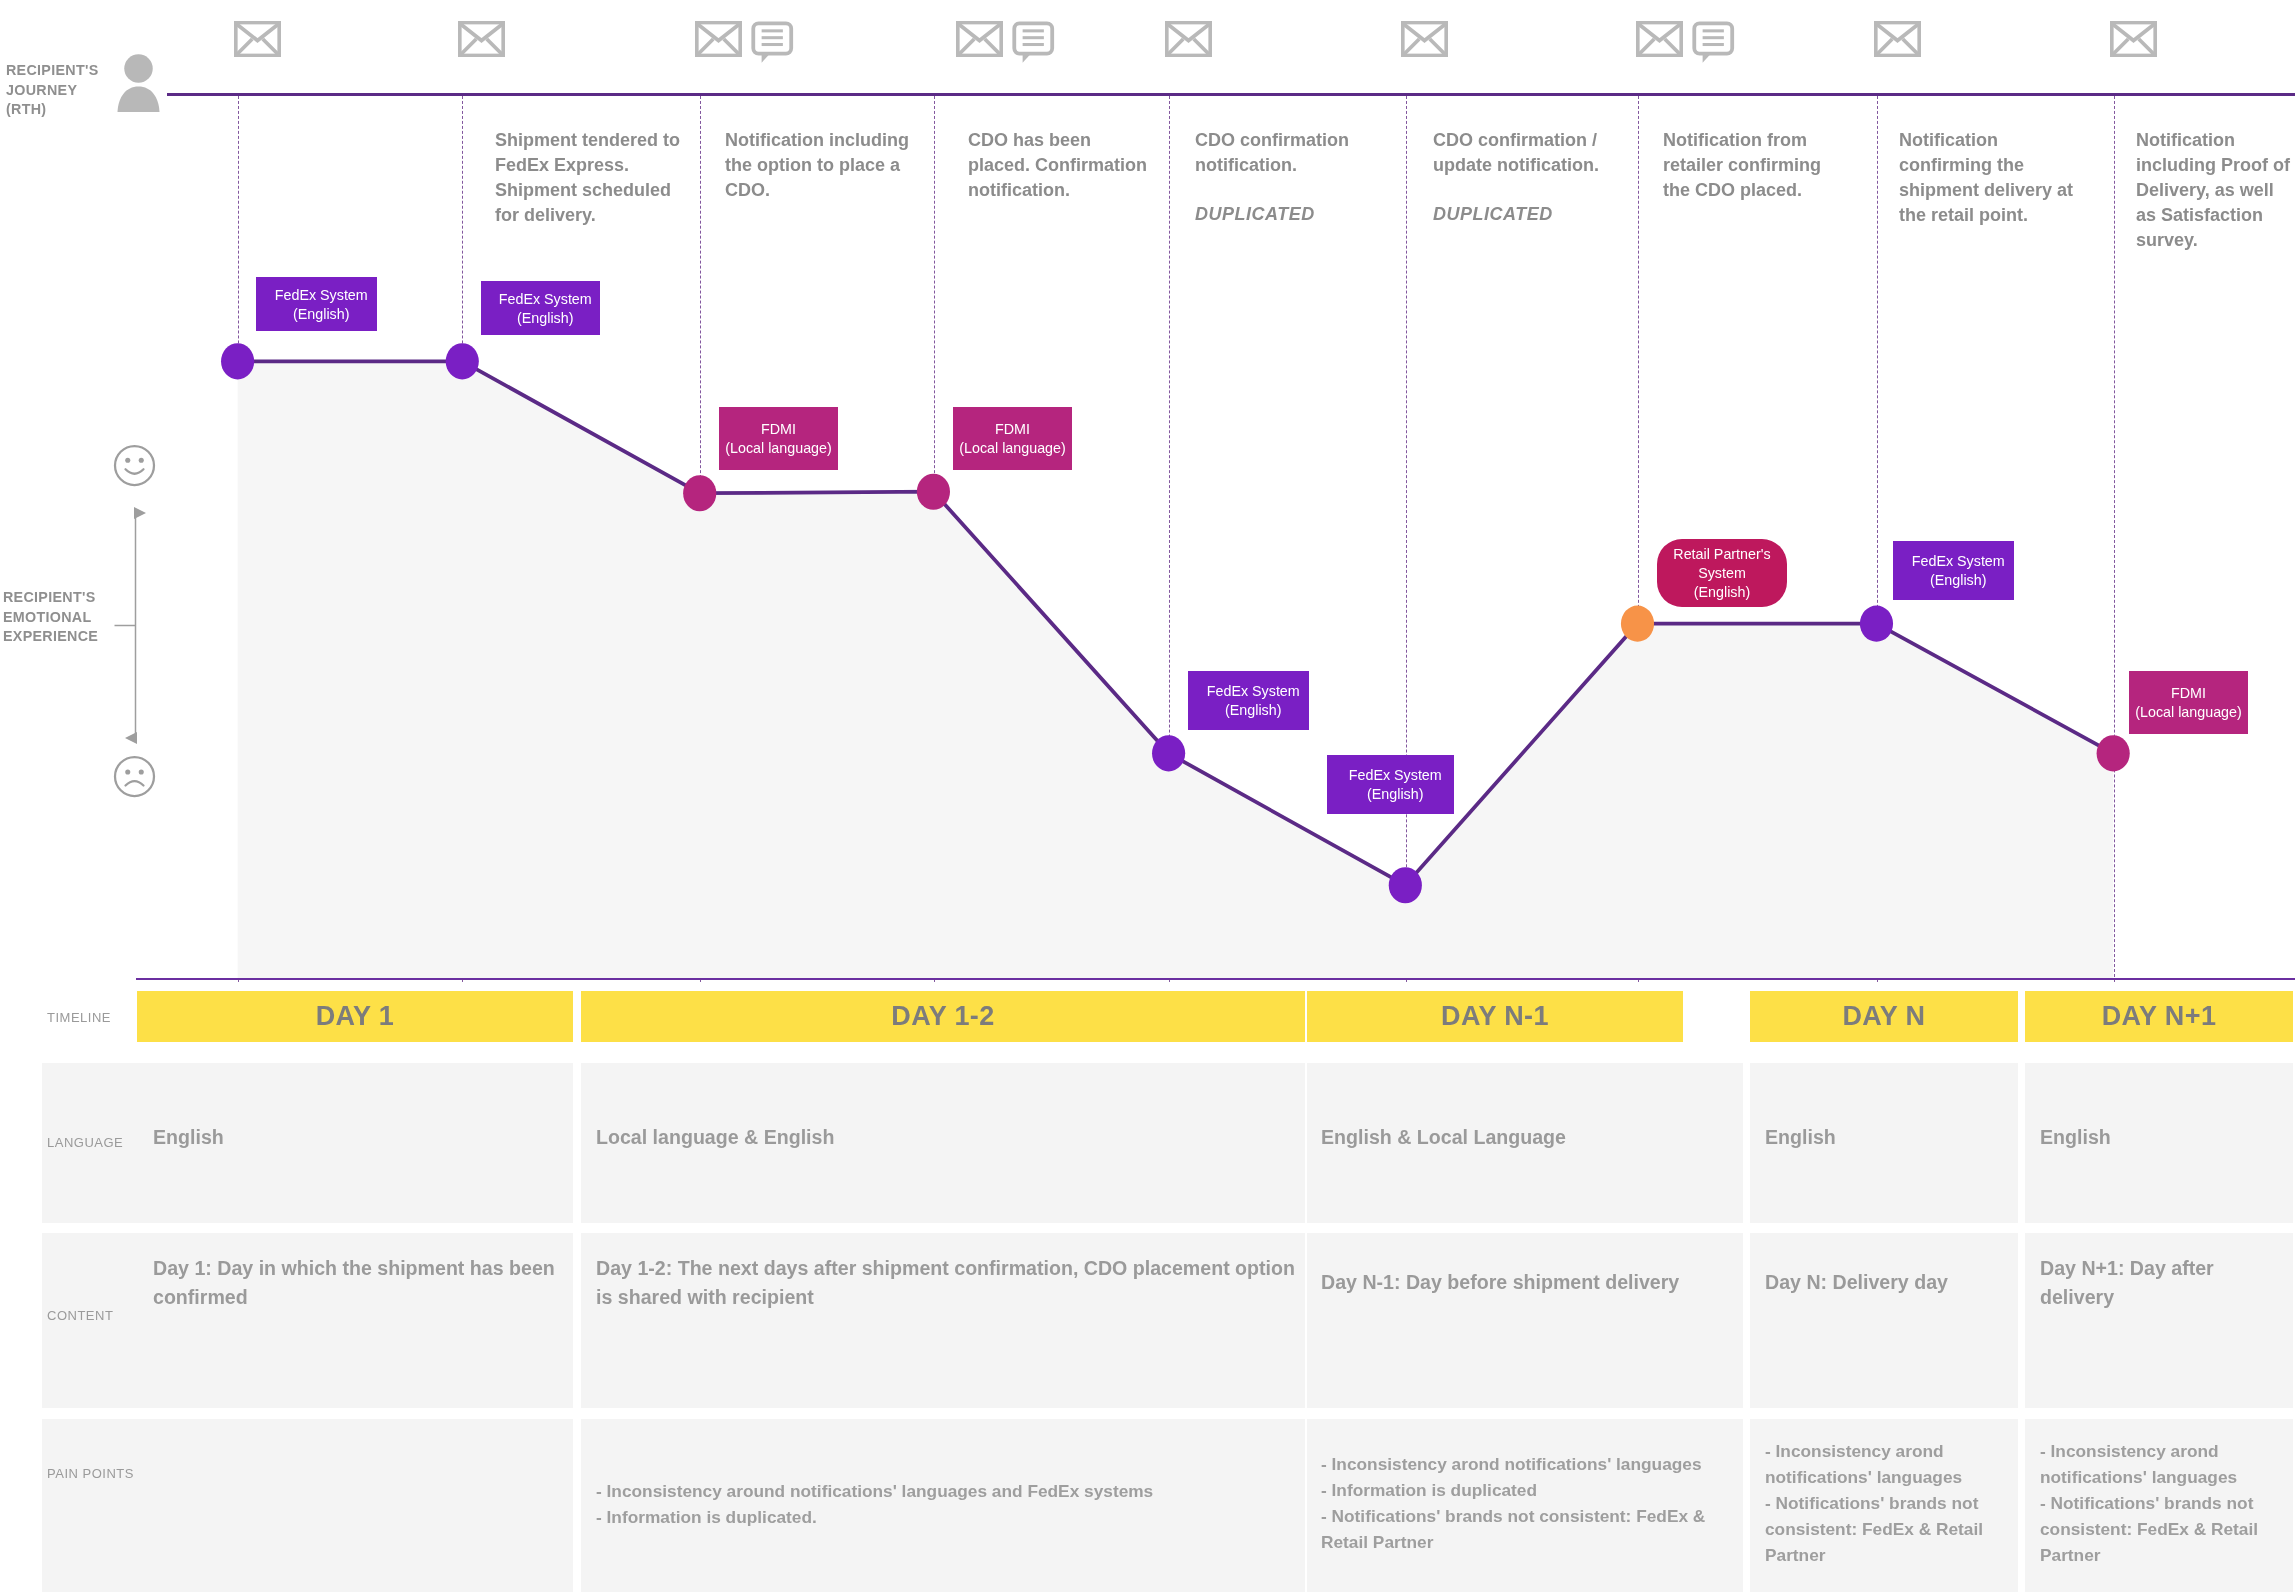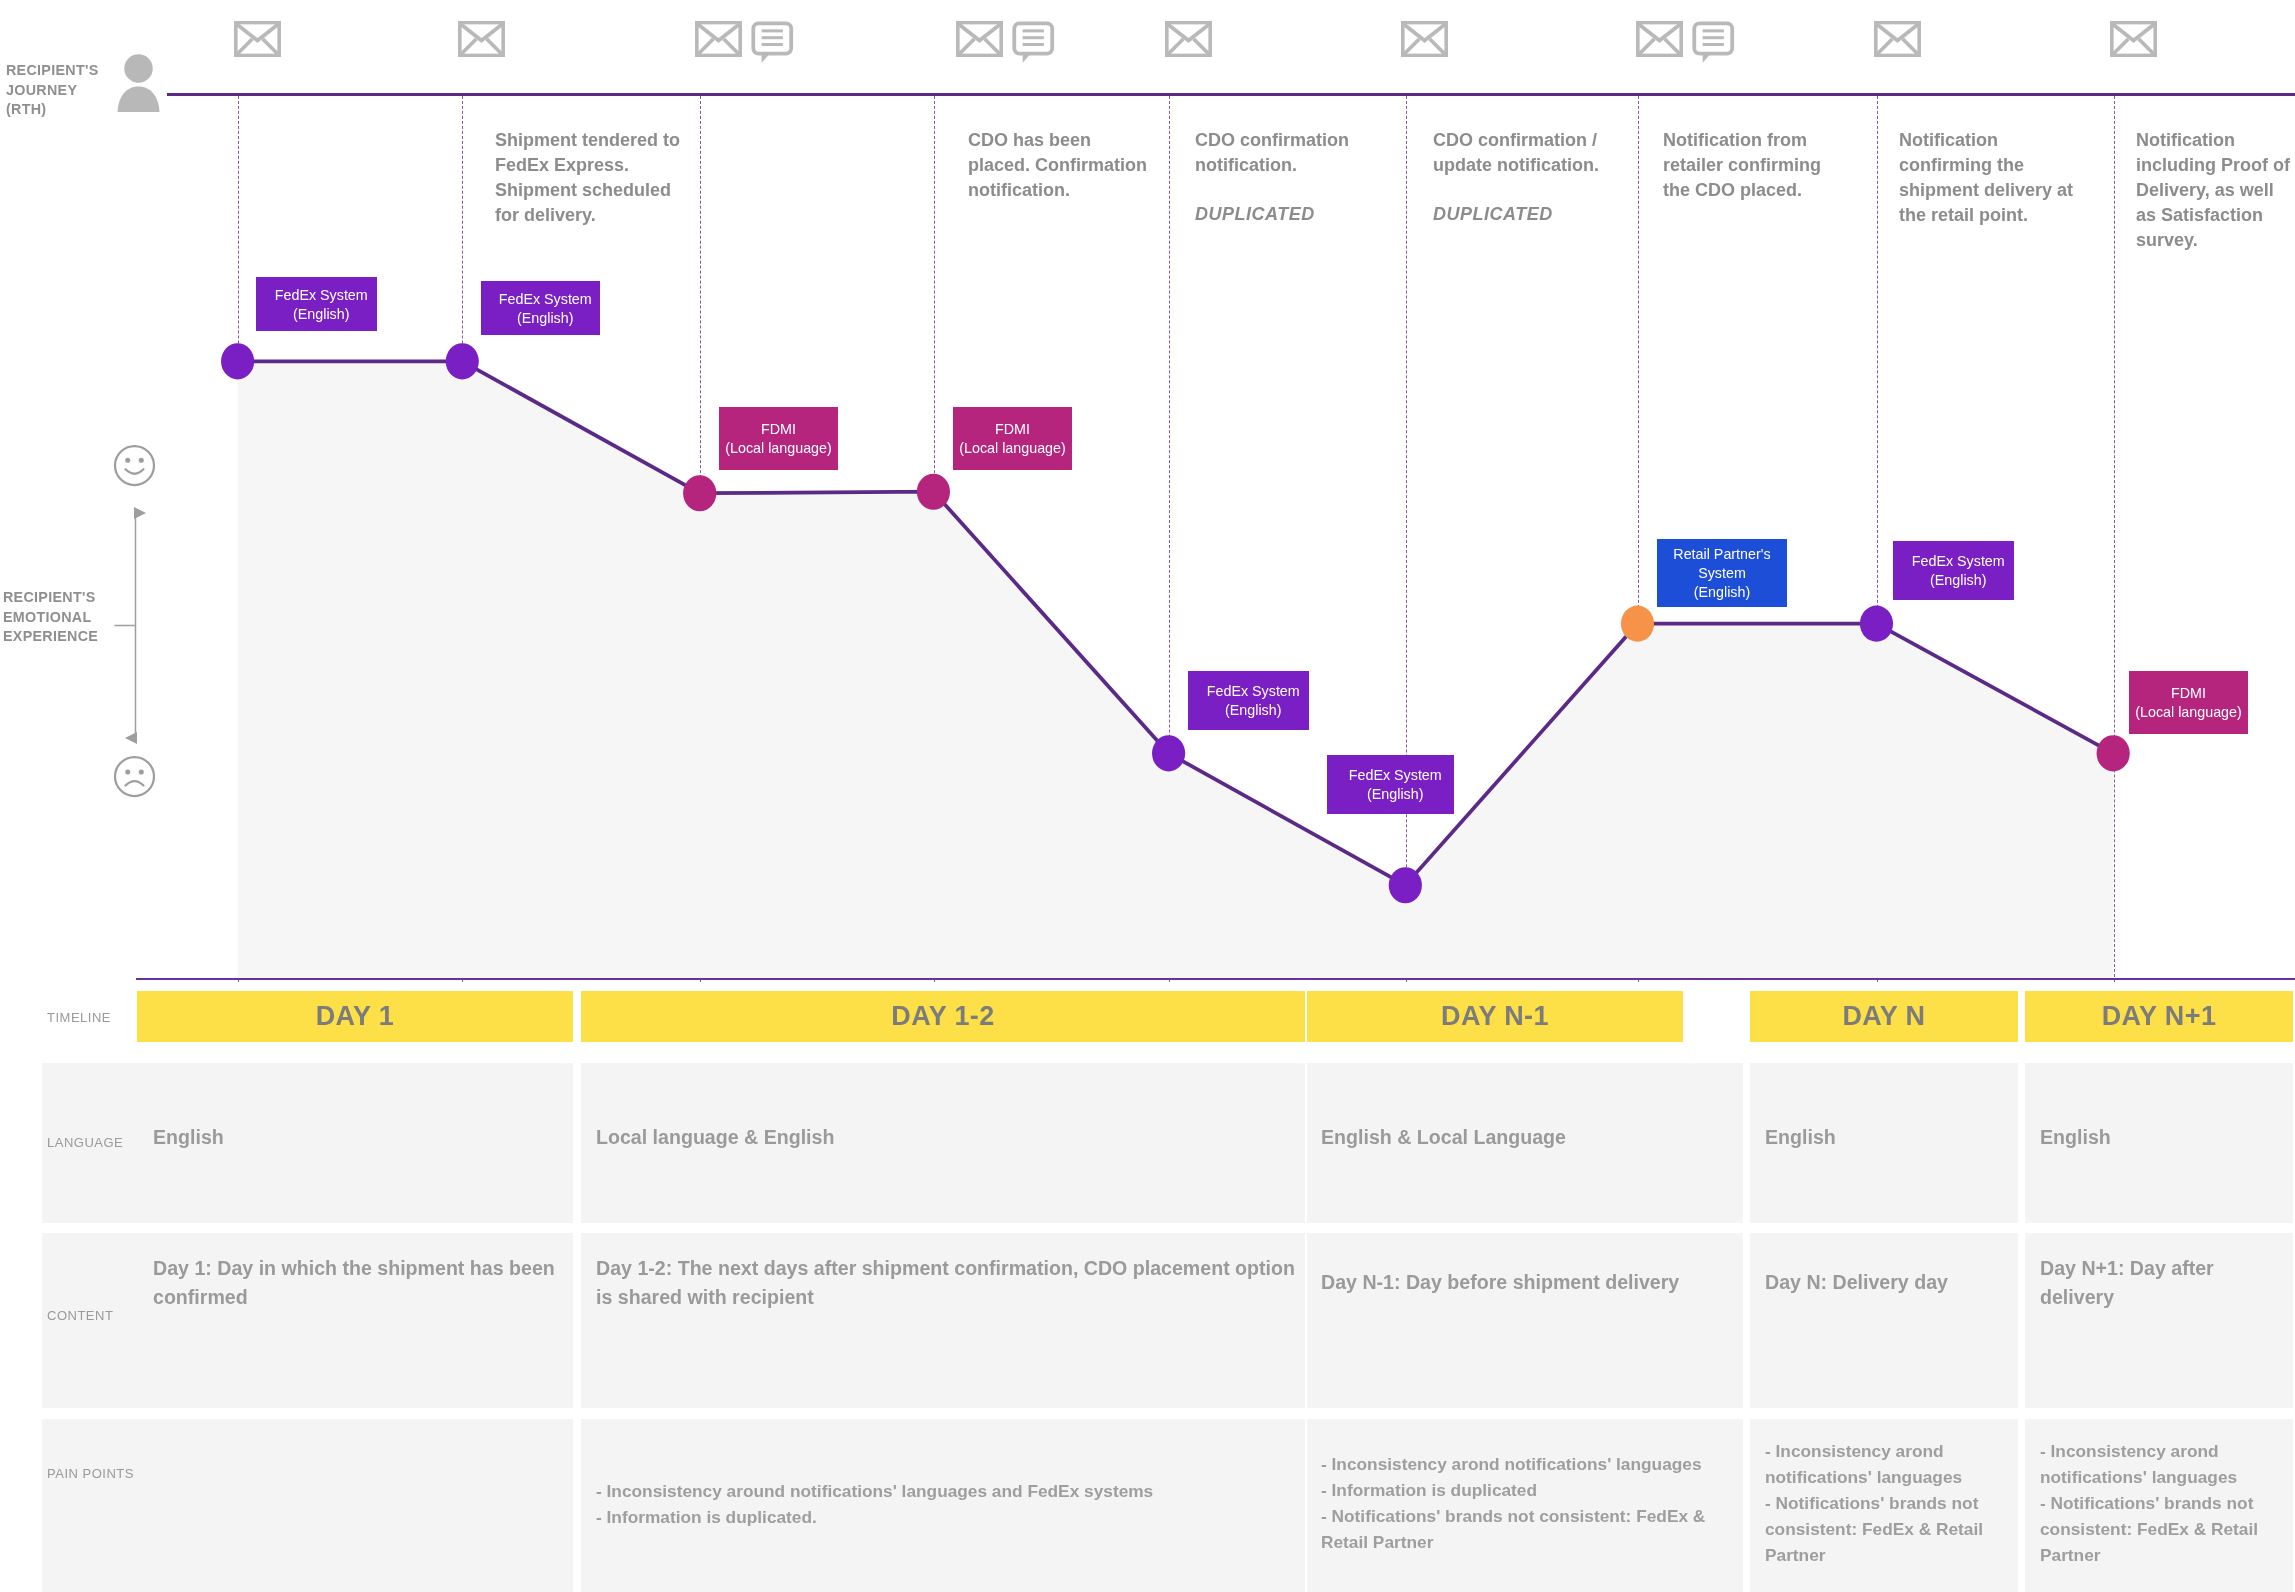--- a/index.html
+++ b/index.html
@@ -66,21 +66,21 @@
 
   
   .sys-box {
     position:absolute;
     color:#ffffff; font-size:14.3px; line-height:19px; font-weight:400;
     text-align:center; padding:7.5px 4.5px 6px;
     display:flex; flex-direction:column; justify-content:center; align-items:center;
   }
   .sys-fedex { background:#7a1fc4;padding-left:14px; }
   .sys-fdmi  { background:#b5257e; }
-  .sys-retail{ background:#1d4ed8; }
+  .sys-retail{ background:#be185d;border-radius:25px; }
 
   
   #curve-svg { position:absolute; left:0; top:0; width:2295px; height:980px; pointer-events:none; }
 
   
   #grid-area { position:absolute; left:0; top:980px; width:2295px; height:612px; }
   .grid-rowlabel {
     position:absolute; left:47px; width:90px;
     font-size:13px; letter-spacing:0.5px; color:#9a9a9a; text-transform:uppercase;
   }
@@ -234,20 +234,21 @@
   </div>
   <div class="icon-group" style="left:2110px">
     <svg class="env-ico" width="47" height="36" viewBox="0 0 62 48">
       <rect x="2" y="2" width="58" height="44" fill="none" stroke="#b9b9b9" stroke-width="5"></rect>
       <path d="M3 4 L31 26 L59 4" fill="none" stroke="#b9b9b9" stroke-width="5"></path>
       <path d="M3 45 L24 24 M59 45 L38 24" fill="none" stroke="#b9b9b9" stroke-width="5"></path>
     </svg>
   </div>
 
   <div class="col-desc" style="left:495px; width:195px">Shipment tendered to FedEx Express. Shipment scheduled for delivery.</div>
+  <div class="col-desc" style="left:725px; width:198px">Notification including the option to place a CDO.</div>
   <div class="col-desc" style="left:968px; width:189px">CDO has been placed. Confirmation notification.</div>
   <div class="col-desc" style="left:1195px; width:195px">
     <span>CDO confirmation notification.</span>
     <span class="col-dup">DUPLICATED</span>
   </div>
   <div class="col-desc" style="left:1433px; width:195px">
     <span>CDO confirmation / update notification.</span>
     <span class="col-dup">DUPLICATED</span>
   </div>
   <div class="col-desc" style="left:1663px; width:189px">Notification from retailer confirming the CDO placed.</div>

